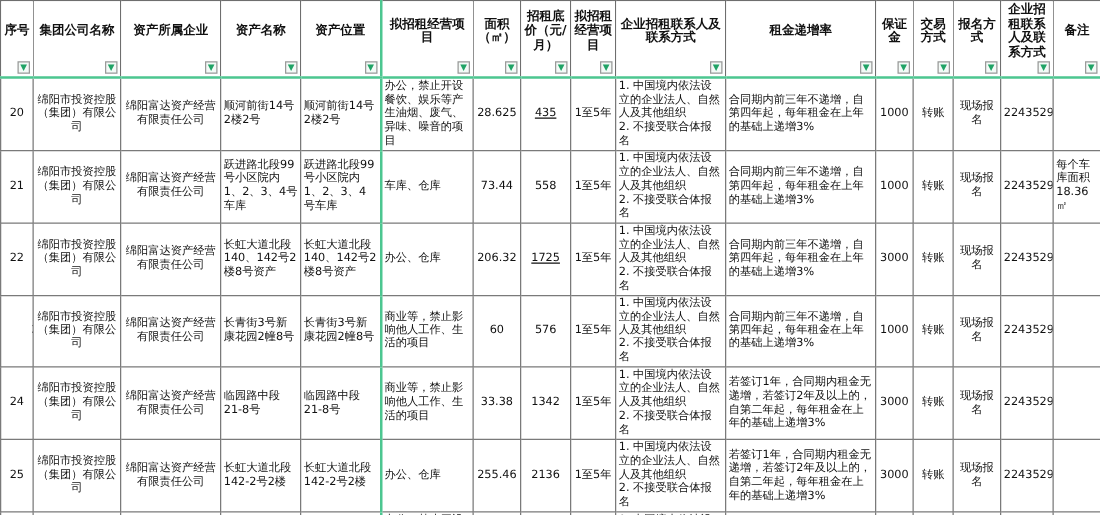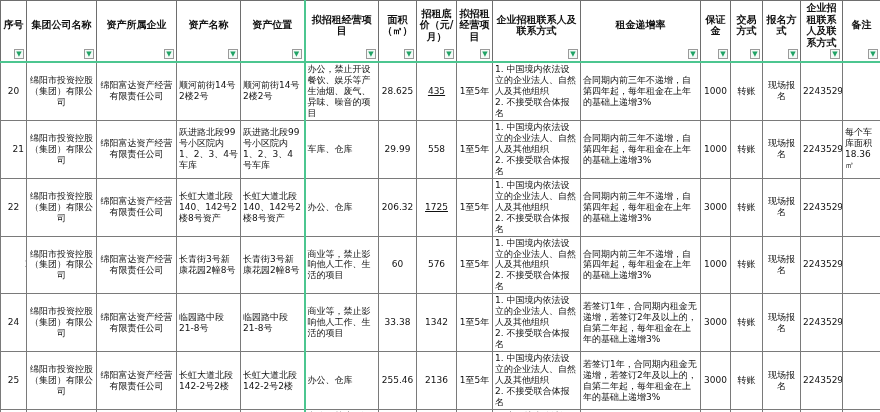--- a/index.html
+++ b/index.html
@@ -174,27 +174,27 @@
           <td class="pre" style="text-align: left;">1. 中国境内依法设立的企业法人、自然人及其他组织
 2. 不接受联合体报名</td>
           <td style="text-align: left;">合同期内前三年不递增，自第四年起，每年租金在上年的基础上递增3%</td>
           <td style="text-align: center;">1000</td>
           <td style="text-align: center;">转账</td>
           <td style="text-align: center;">现场报名</td>
           <td style="text-align: center;">2243529</td>
           <td style="text-align: center;"></td>
         </tr>
         <tr style="height: 40px;">
-          <td style="text-align: right; margin-top: 48px;">21</td>
+          <td style="text-align: center; margin-top: 48px;">21</td>
           <td style="text-align: center;">绵阳市投资控股（集团）有限公司</td>
           <td style="text-align: center;">绵阳富达资产经营有限责任公司</td>
           <td style="text-align: left;">跃进路北段99号小区院内1、2、3、4号车库</td>
           <td style="text-align: left;">跃进路北段99号小区院内1、2、3、4号车库</td>
           <td class="accent-left" style="text-align: left;">车库、仓库</td>
-          <td style="text-align: center;">29.99</td>
+          <td style="text-align: center;">73.44</td>
           <td style="text-align: center;">558</td>
           <td style="text-align: center;">1至5年</td>
           <td class="pre" style="text-align: left;">1. 中国境内依法设立的企业法人、自然人及其他组织
 2. 不接受联合体报名</td>
           <td style="text-align: left;">合同期内前三年不递增，自第四年起，每年租金在上年的基础上递增3%</td>
           <td style="text-align: center;">1000</td>
           <td style="text-align: center;">转账</td>
           <td style="text-align: center;">现场报名</td>
           <td style="text-align: center;">2243529</td>
           <td style="">每个车库面积18.36㎡</td>

